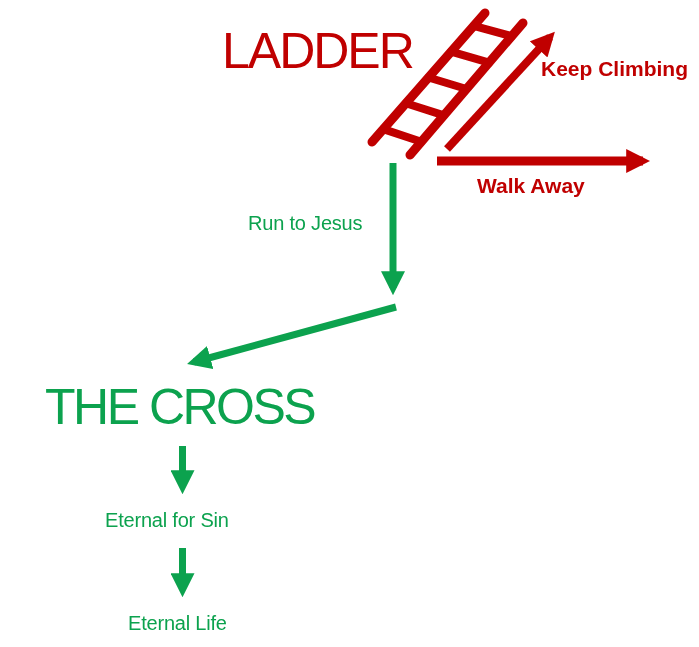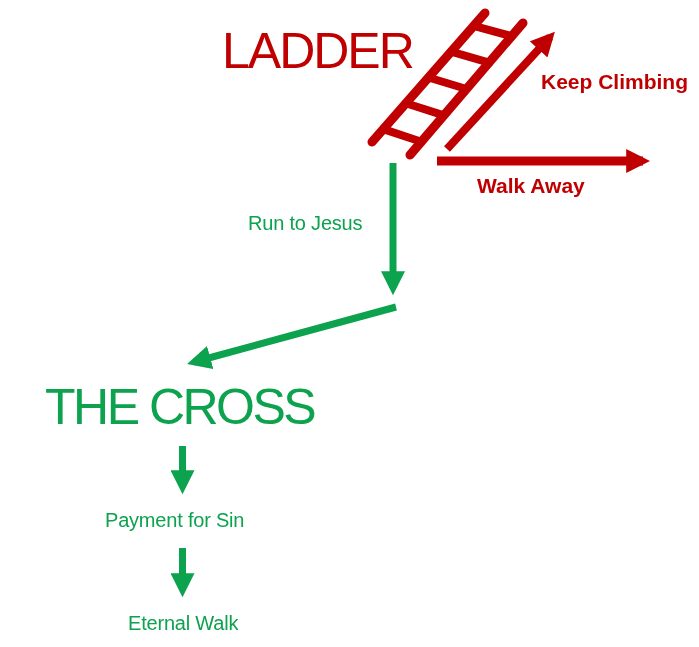--- a/index.html
+++ b/index.html
@@ -29,21 +29,21 @@
     font-weight: normal;
     white-space: nowrap;
     line-height: 1;
   }
   .lbl.red   { color: var(--red); }
   .lbl.green { color: var(--green); }
   .lbl.big   { font-size: 50px; letter-spacing: -2px; }
   .lbl.small { font-size: 20px; letter-spacing: -0.2px; }
   #ladder-label        { left: 222px; top: 26px; }
   #cross-label         { left: 45px;  top: 382px; letter-spacing: -2.5px; text-align: right; }
-  #keep-climbing-label { left: 541px; top: 71px; font-size: 21px; }
+  #keep-climbing-label { left: 541px; top: 58px; font-size: 21px; }
   #walk-away-label     { left: 477px; top: 175px; font-size: 21px; }
   #run-to-jesus-label  { left: 248px; top: 213px; }
   #payment-label       { left: 105px; top: 510px; }
   #eternal-label       { left: 128px; top: 613px; }
   .stroke-red   { stroke: var(--red); }
   .stroke-green { stroke: var(--green); }
   .fill-red     { fill: var(--red); }
   .fill-green   { fill: var(--green); }
 </style>
 </head>
@@ -99,17 +99,17 @@
   <div id="ladder-label" class="lbl red big">LADDER</div>
 
   <div id="keep-climbing-label" class="lbl red" style="font-weight:bold;">Keep Climbing</div>
 
   <div id="run-to-jesus-label" class="lbl green small">Run to Jesus</div>
 
   <div id="walk-away-label" class="lbl red" style="font-weight:bold;">Walk Away</div>
 
   <div id="cross-label" class="lbl green big">THE CROSS</div>
 
-  <div id="payment-label" class="lbl green small">Payment for Sin</div>
+  <div id="payment-label" class="lbl green small">Eternal for Sin</div>
 
-  <div id="eternal-label" class="lbl green small">Eternal Walk</div>
+  <div id="eternal-label" class="lbl green small">Eternal Life</div>
 
 </div>
 
 </body></html>

